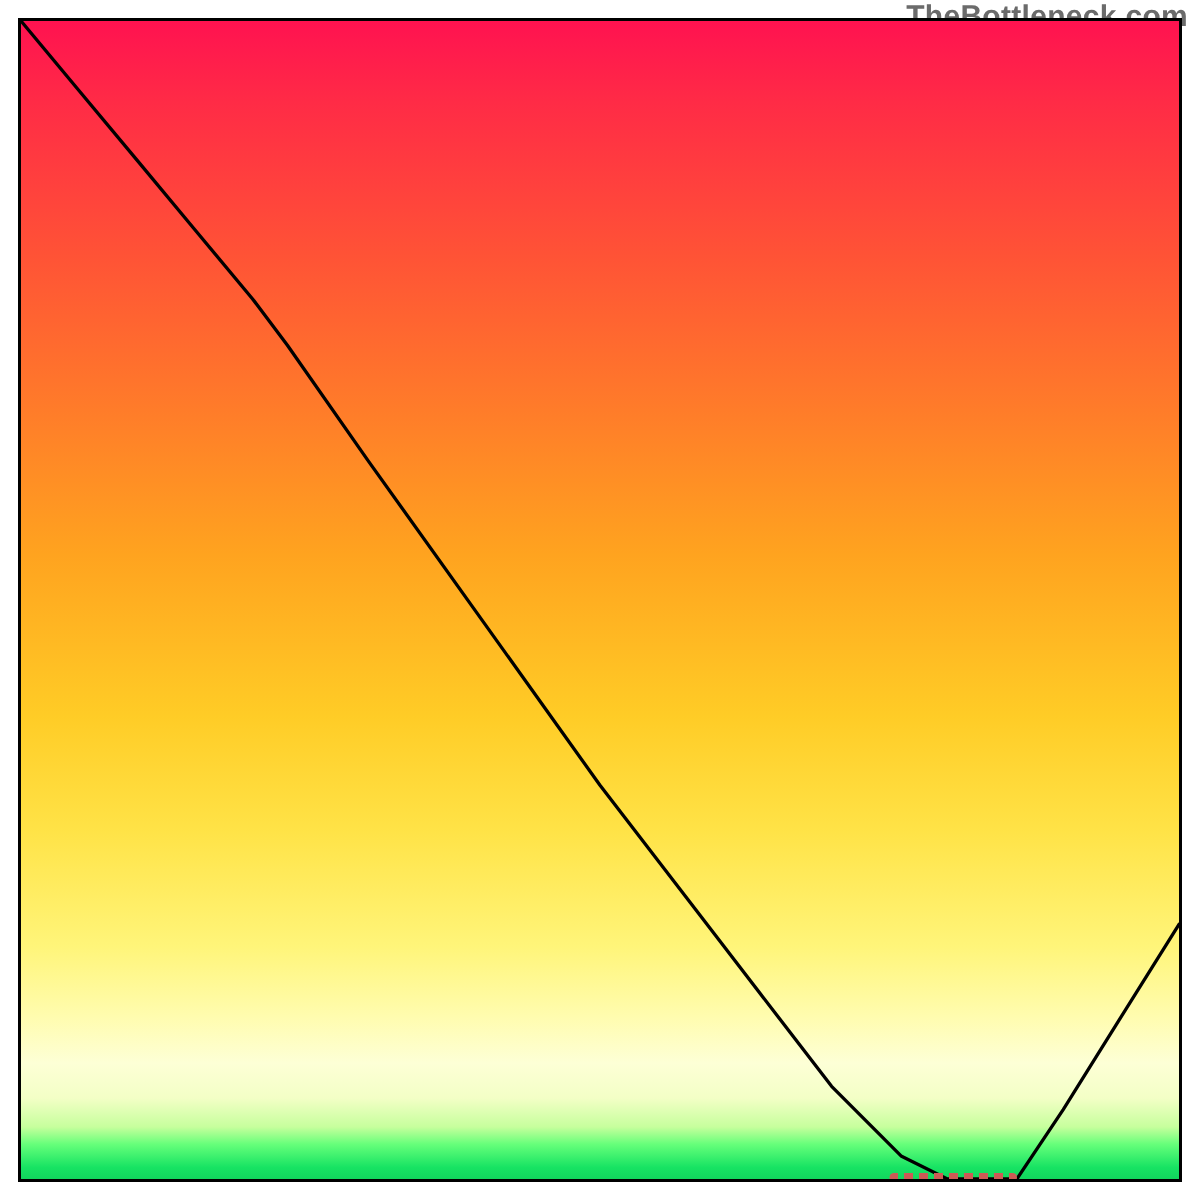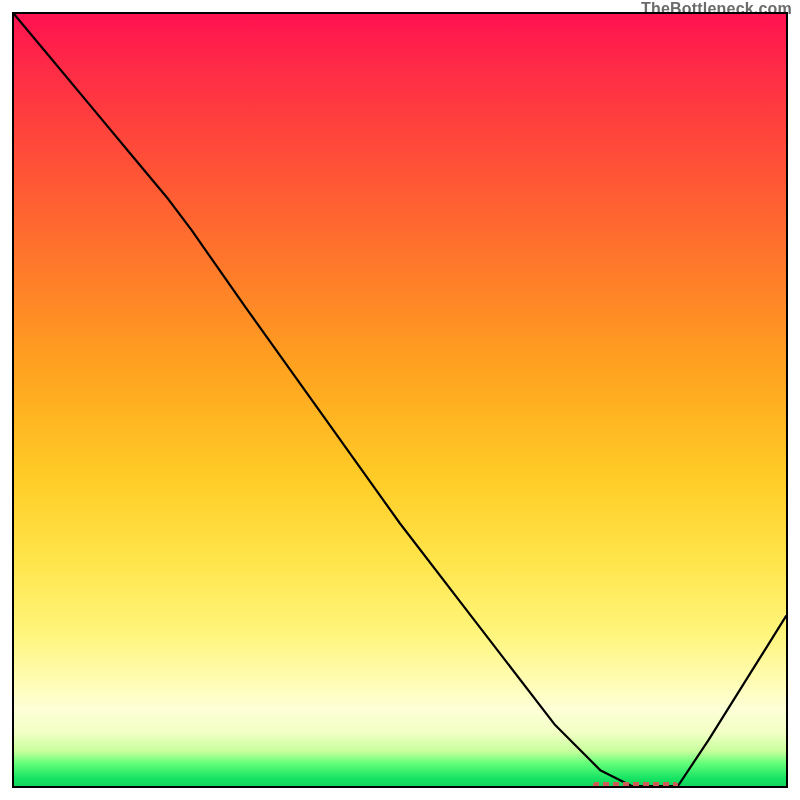--- a/index.html
+++ b/index.html
@@ -47,21 +47,21 @@
       #c7ff9d 95.5%,
       #66ff7a 97%,
       #17e363 99%,
       #11d65d 100%
     );
   }
   .watermark {
     position: absolute;
     top: 0px;
     right: 8px;
-    font-size: 16px;
+    font-size: 20px;
     font-weight: 600;
     color: #6b6b6b;
     letter-spacing: 0.2px;
     user-select: none;
   }
   svg.plot {
     position: absolute;
     left: 0; top: 0;
   }
   .marker {

